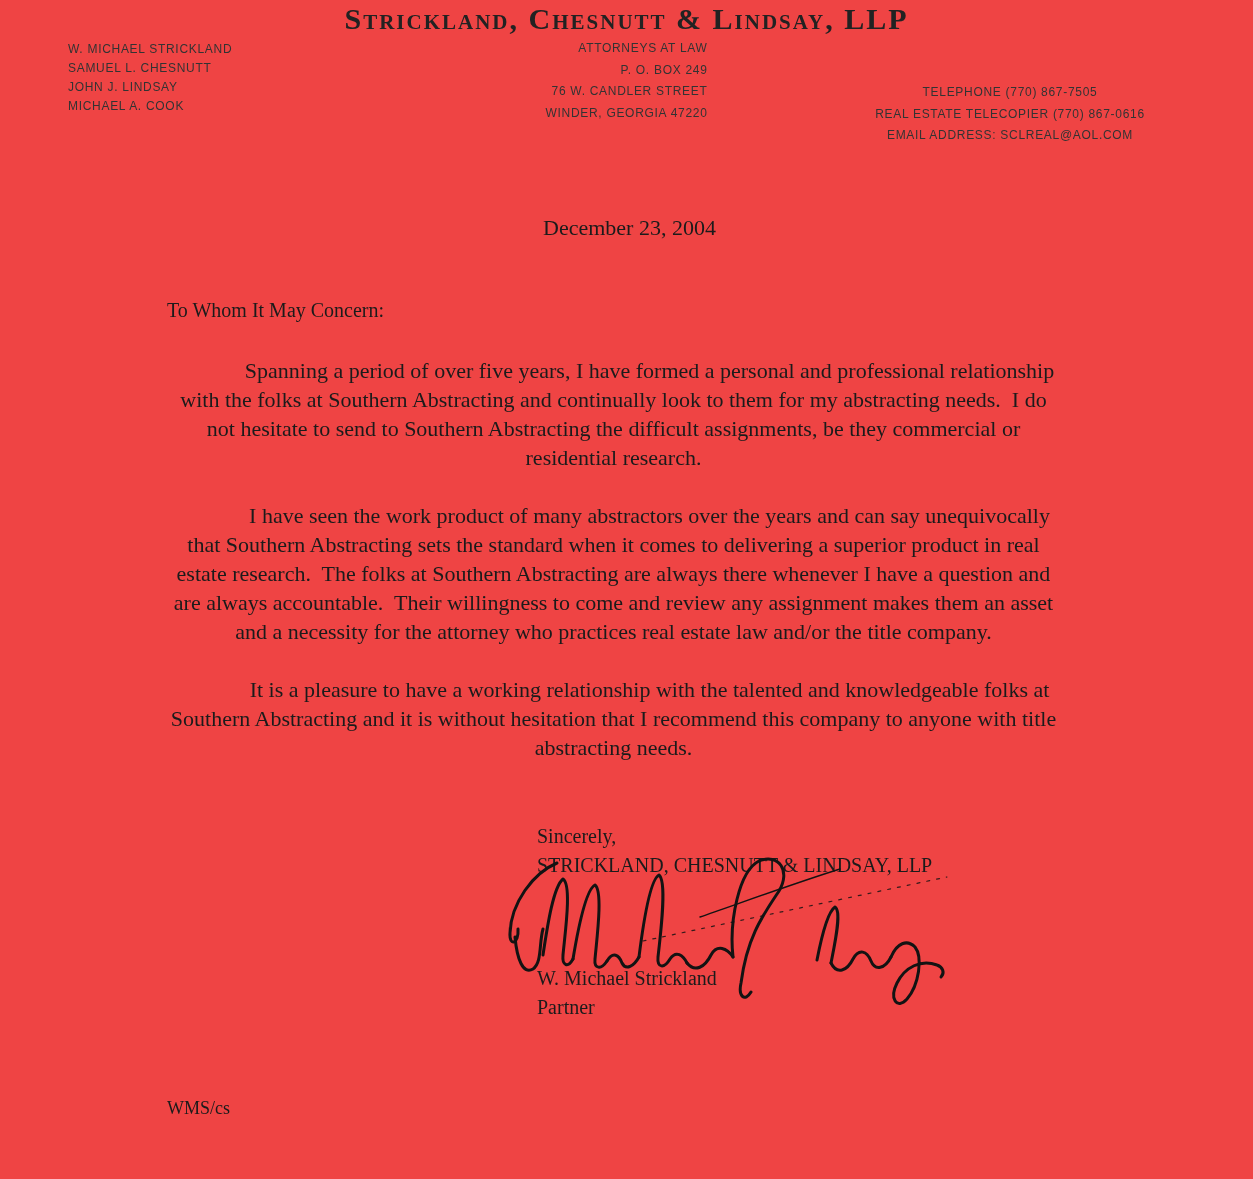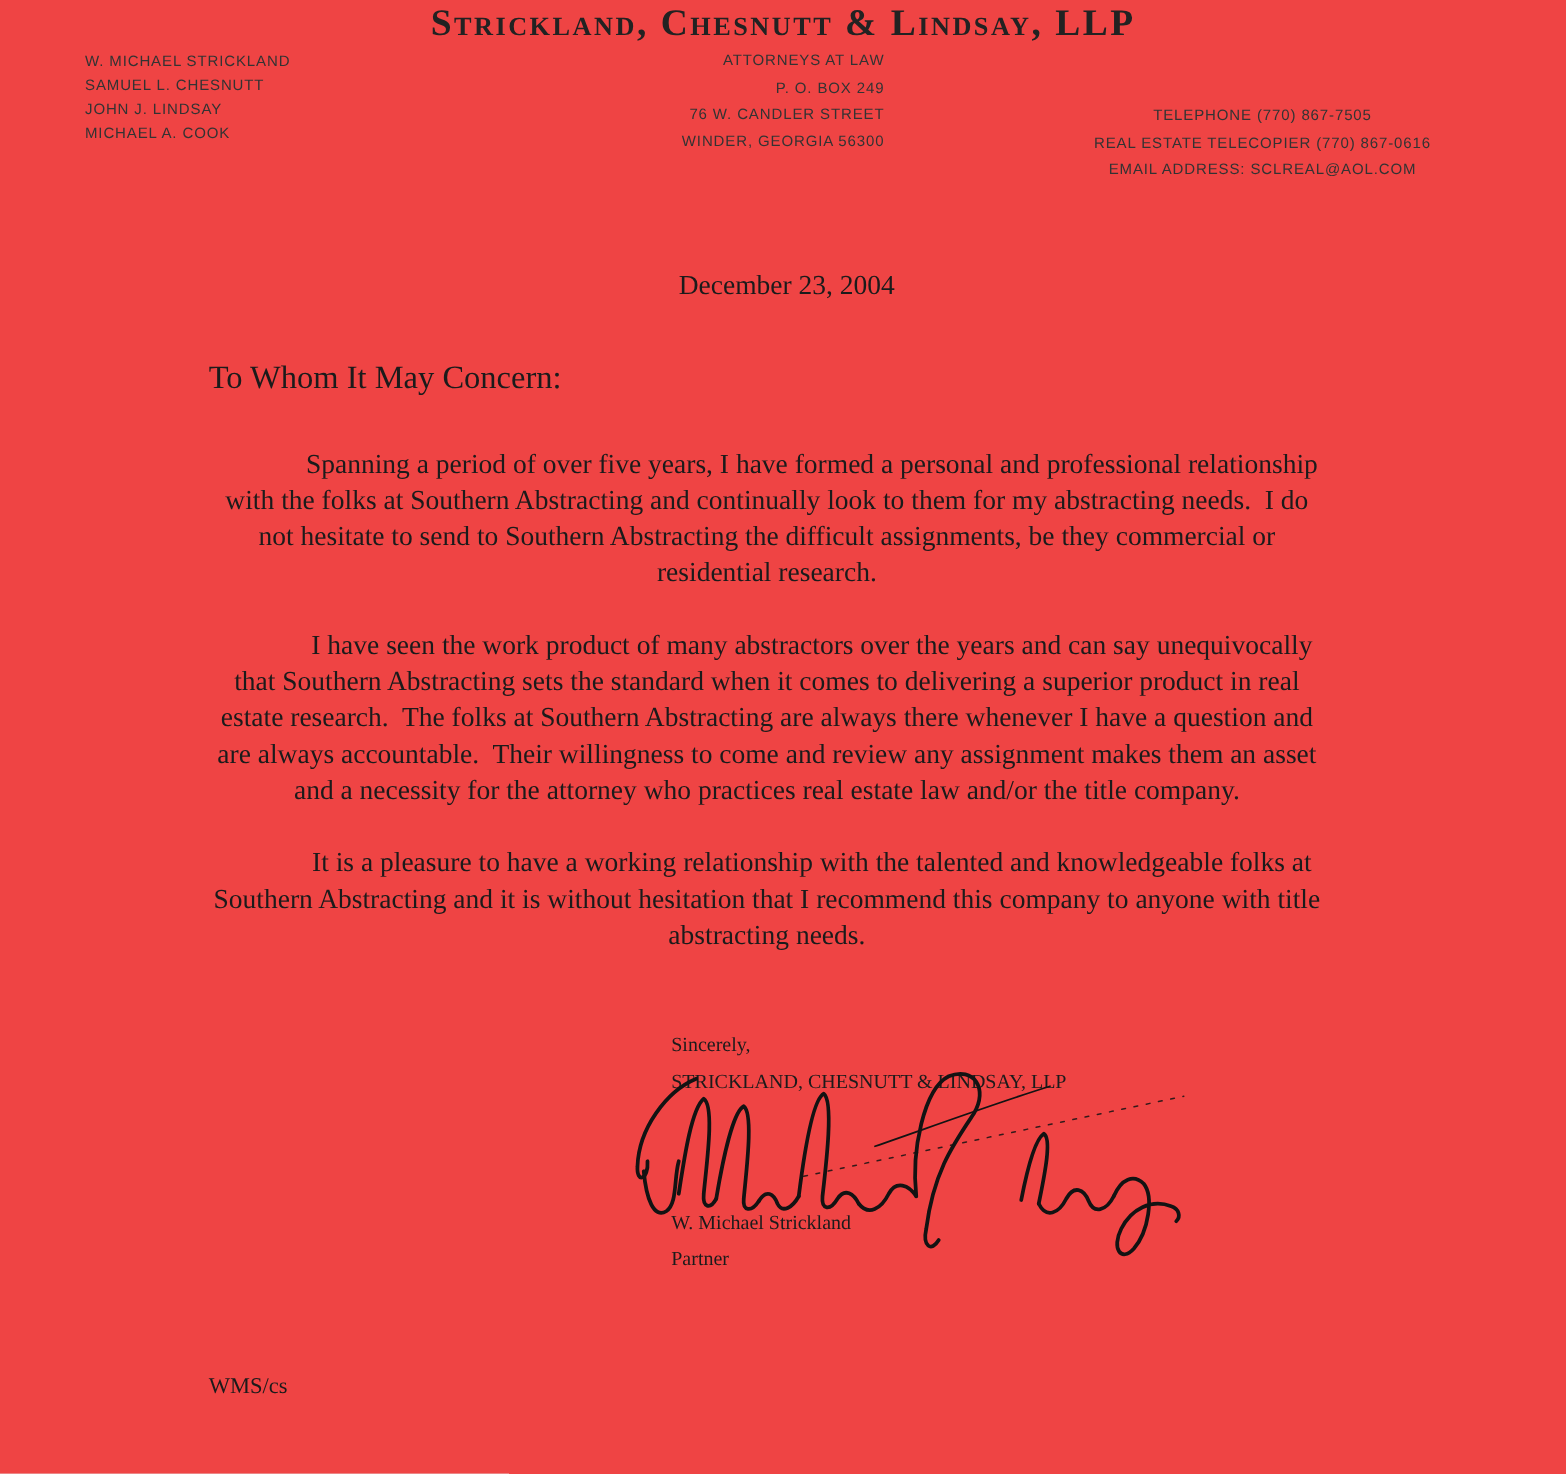--- a/index.html
+++ b/index.html
@@ -38,40 +38,40 @@
   .lh-center { left: 50%; transform: translateX(-50%); top: 38px; line-height: 21.5px; text-align: right; }
   .lh-right { left: 830px; width: 360px; top: 38px; line-height: 21.5px; text-align: center; margin-top: 44px; }
   
   .date {
     position: absolute;
     left: 543px; top: 215px;
     font-size: 22px;
   }
   .salutation {
     position: absolute;
-    left: 167px; top: 287px;
-    font-size: 26px;
+    left: 167px; top: 299px;
+    font-size: 20px;
   }
   .body-text {
     position: absolute;
     left: 167px; top: 356px;
     width: 893px;
     font-size: 22px;
     line-height: 29px;
     text-align: center;
   }
   .body-text p {
     margin: 0 0 29px 0;
     text-indent: 72px;
     white-space: pre-wrap;
   }
   .closing {
     position: absolute;
     left: 537px; top: 822px;
-    font-size: 16px;
+    font-size: 20px;
     line-height: 29px;
   }
   .sig-space { height: 84px; }
   .signature-svg {
     position: absolute;
     left: 495px; top: 845px;
     width: 460px; height: 175px;
     pointer-events: none;
   }
   .signature-svg path {
@@ -100,21 +100,21 @@
     <div>W. MICHAEL STRICKLAND</div>
     <div>SAMUEL L. CHESNUTT</div>
     <div>JOHN J. LINDSAY</div>
     <div>MICHAEL A. COOK</div>
   </div>
 
   <div class="lh-col lh-center">
     <div>ATTORNEYS AT LAW</div>
     <div>P. O. BOX 249</div>
     <div>76 W. CANDLER STREET</div>
-    <div>WINDER, GEORGIA 56300</div>
+    <div>WINDER, GEORGIA 47220</div>
   </div>
 
   <div class="lh-col lh-right">
     <div>TELEPHONE (770) 867-7505</div>
     <div>REAL ESTATE TELECOPIER (770) 867-0616</div>
     <div>EMAIL ADDRESS: SCLREAL@AOL.COM</div>
   </div>
 
   <div class="date">December 23, 2004</div>
 

